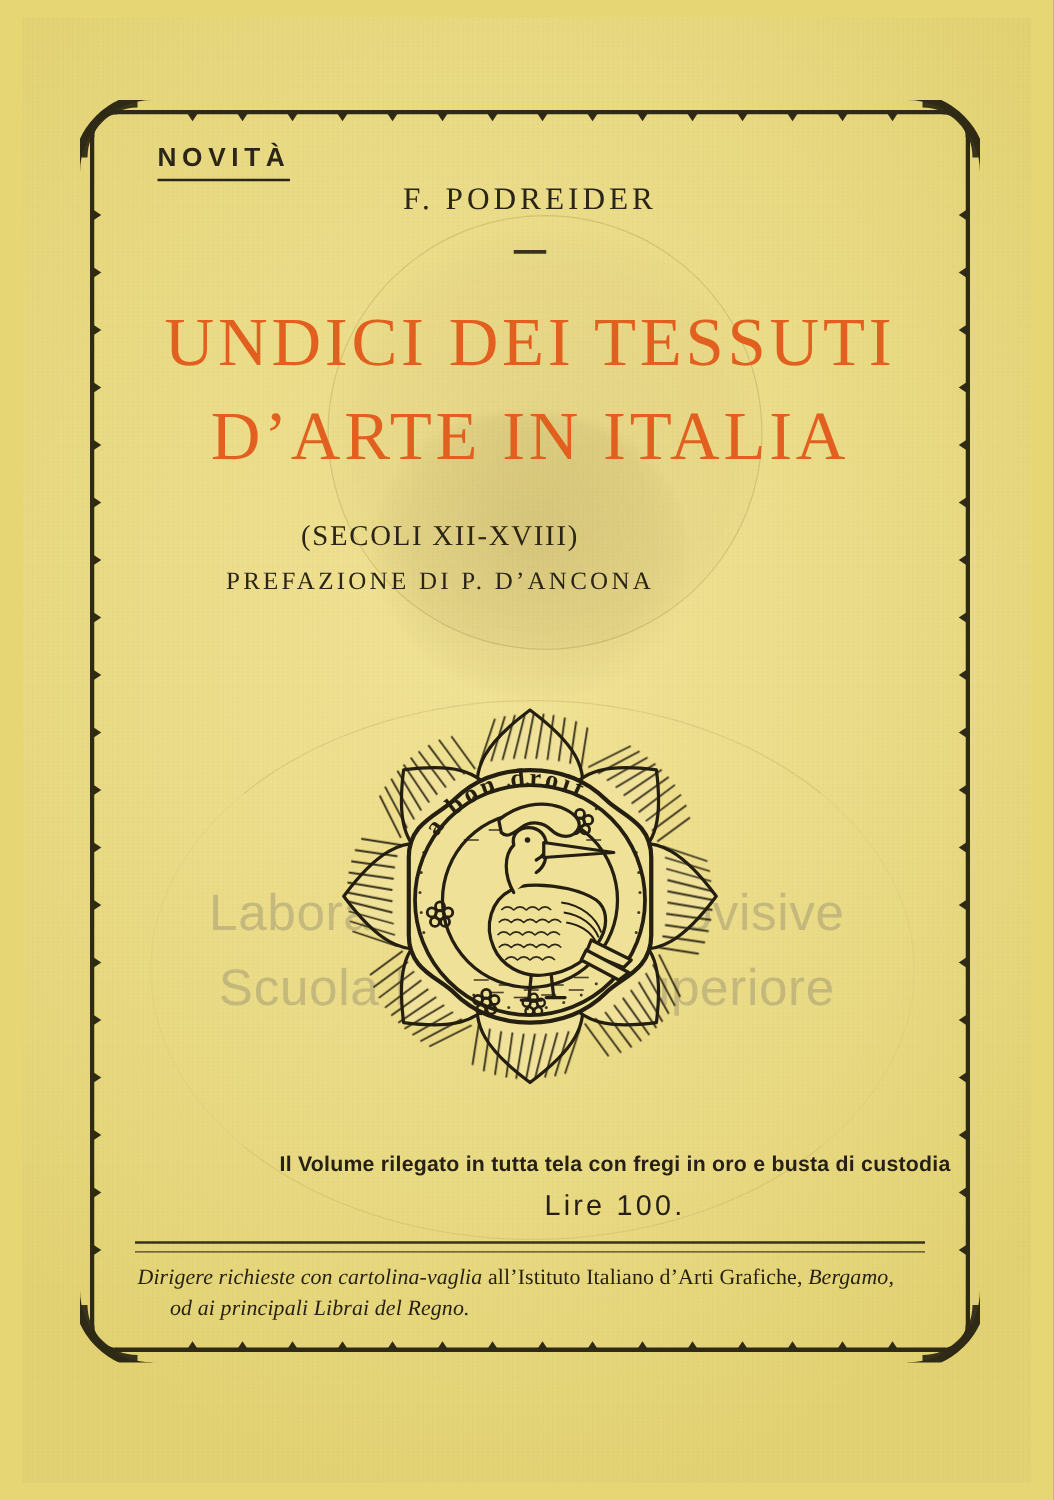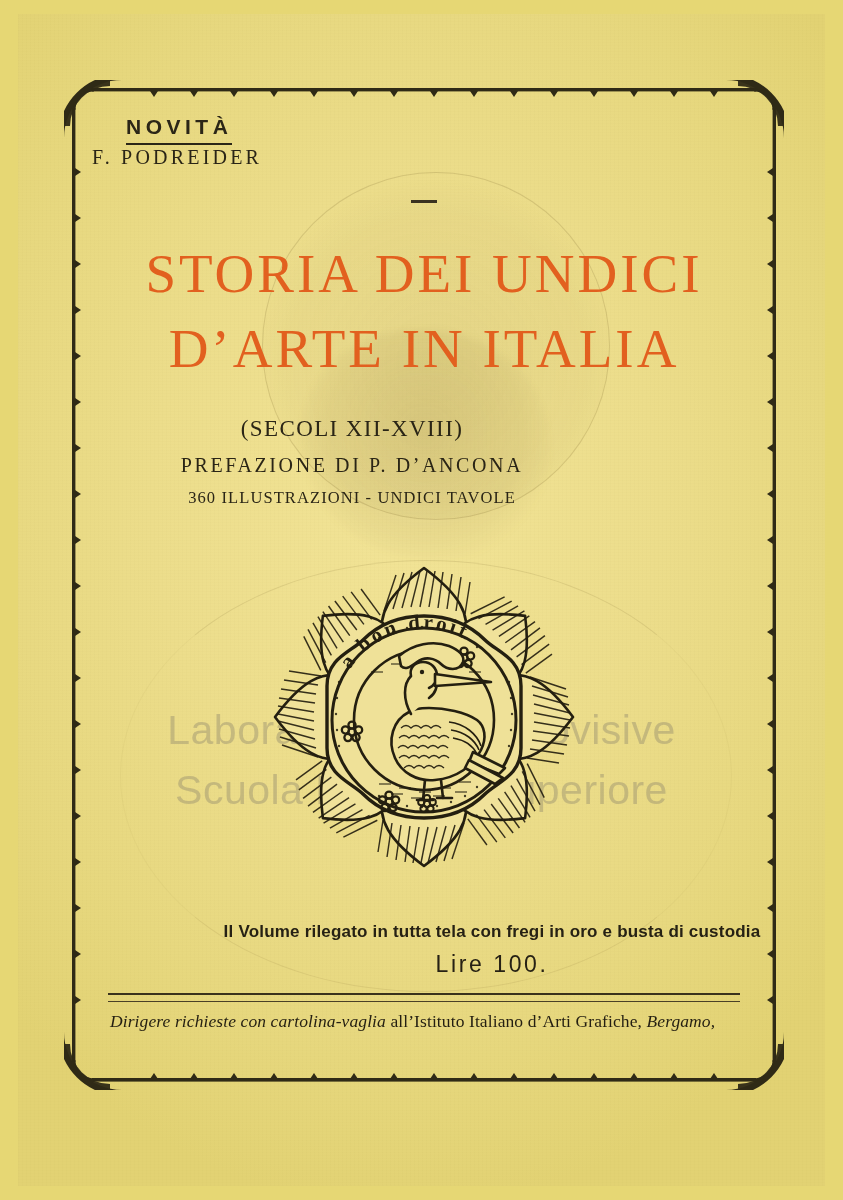--- a/index.html
+++ b/index.html
@@ -100,26 +100,25 @@
     letter-spacing: 4.5px;
     color: #2b2617;
     border-bottom: 2.5px solid #2b2617;
     padding-bottom: 4px;
   }
 
   .author {
     position: absolute;
     left: 0; top: 58px;
     width: 704px;
-    text-align: left;
+    text-align: center;
     font-family: "Liberation Serif", serif;
-    font-size: 20px;
+    font-size: 25px;
     letter-spacing: 3.2px;
     color: #2a2516;
-    padding-left: 20px;
   }
   .author-rule {
     position: absolute;
     left: 50%; top: 112px;
     width: 26px; height: 3px;
     margin-left: -13px;
     background: #3a3220;
   }
 
   .title {
@@ -342,26 +341,25 @@
     <span class="wm-line">Scuola Normale Superiore</span>
   </div>
 
   <div id="content">
 
     <div class="novita">NOVITÀ</div>
 
     <div class="author">F. PODREIDER</div>
     <div class="author-rule"></div>
 
-    <div class="title title-1">STORIA DEI UNDICI</div>
+    <div class="title title-1">UNDICI DEI TESSUTI</div>
     <div class="title title-2">D’ARTE IN ITALIA</div>
 
     <div class="sub sub-secoli">(SECOLI XII-XVIII)</div>
     <div class="sub sub-pref">PREFAZIONE DI P. D’ANCONA</div>
-    <div class="sub sub-ill">360 ILLUSTRAZIONI - UNDICI TAVOLE</div>
 
     <div id="emblem">
       <svg viewBox="0 0 330 330" xmlns="http://www.w3.org/2000/svg">
         <defs>
           <path id="motto-arc" d="M 77 165 A 88 88 0 0 1 253 165"></path>
           <g id="rosette">
             <circle cx="0" cy="0" r="2.4" fill="none" stroke="#241f10" stroke-width="1.5"></circle>
             <circle cx="0" cy="-4.6" r="2.4" fill="none" stroke="#241f10" stroke-width="1.5"></circle>
             <circle cx="4.4" cy="-1.4" r="2.4" fill="none" stroke="#241f10" stroke-width="1.5"></circle>
             <circle cx="2.7" cy="3.7" r="2.4" fill="none" stroke="#241f10" stroke-width="1.5"></circle>
@@ -543,15 +541,16 @@
         </g>
       </svg>
     </div>
 
     <div class="price-line price-desc">Il Volume rilegato in tutta tela con fregi in oro e busta di custodia</div>
     <div class="price-line price-amount">Lire 100.</div>
 
     <div id="double-rule"></div>
 
     <div class="address address-1"><i>Dirigere richieste con cartolina-vaglia </i><span class="rom">all’Istituto Italiano d’Arti Grafiche, </span><i>Bergamo,</i></div>
+    <div class="address address-2"><i>od ai principali Librai del Regno.</i></div>
 
   </div>
 </div>
 
 </body></html>

